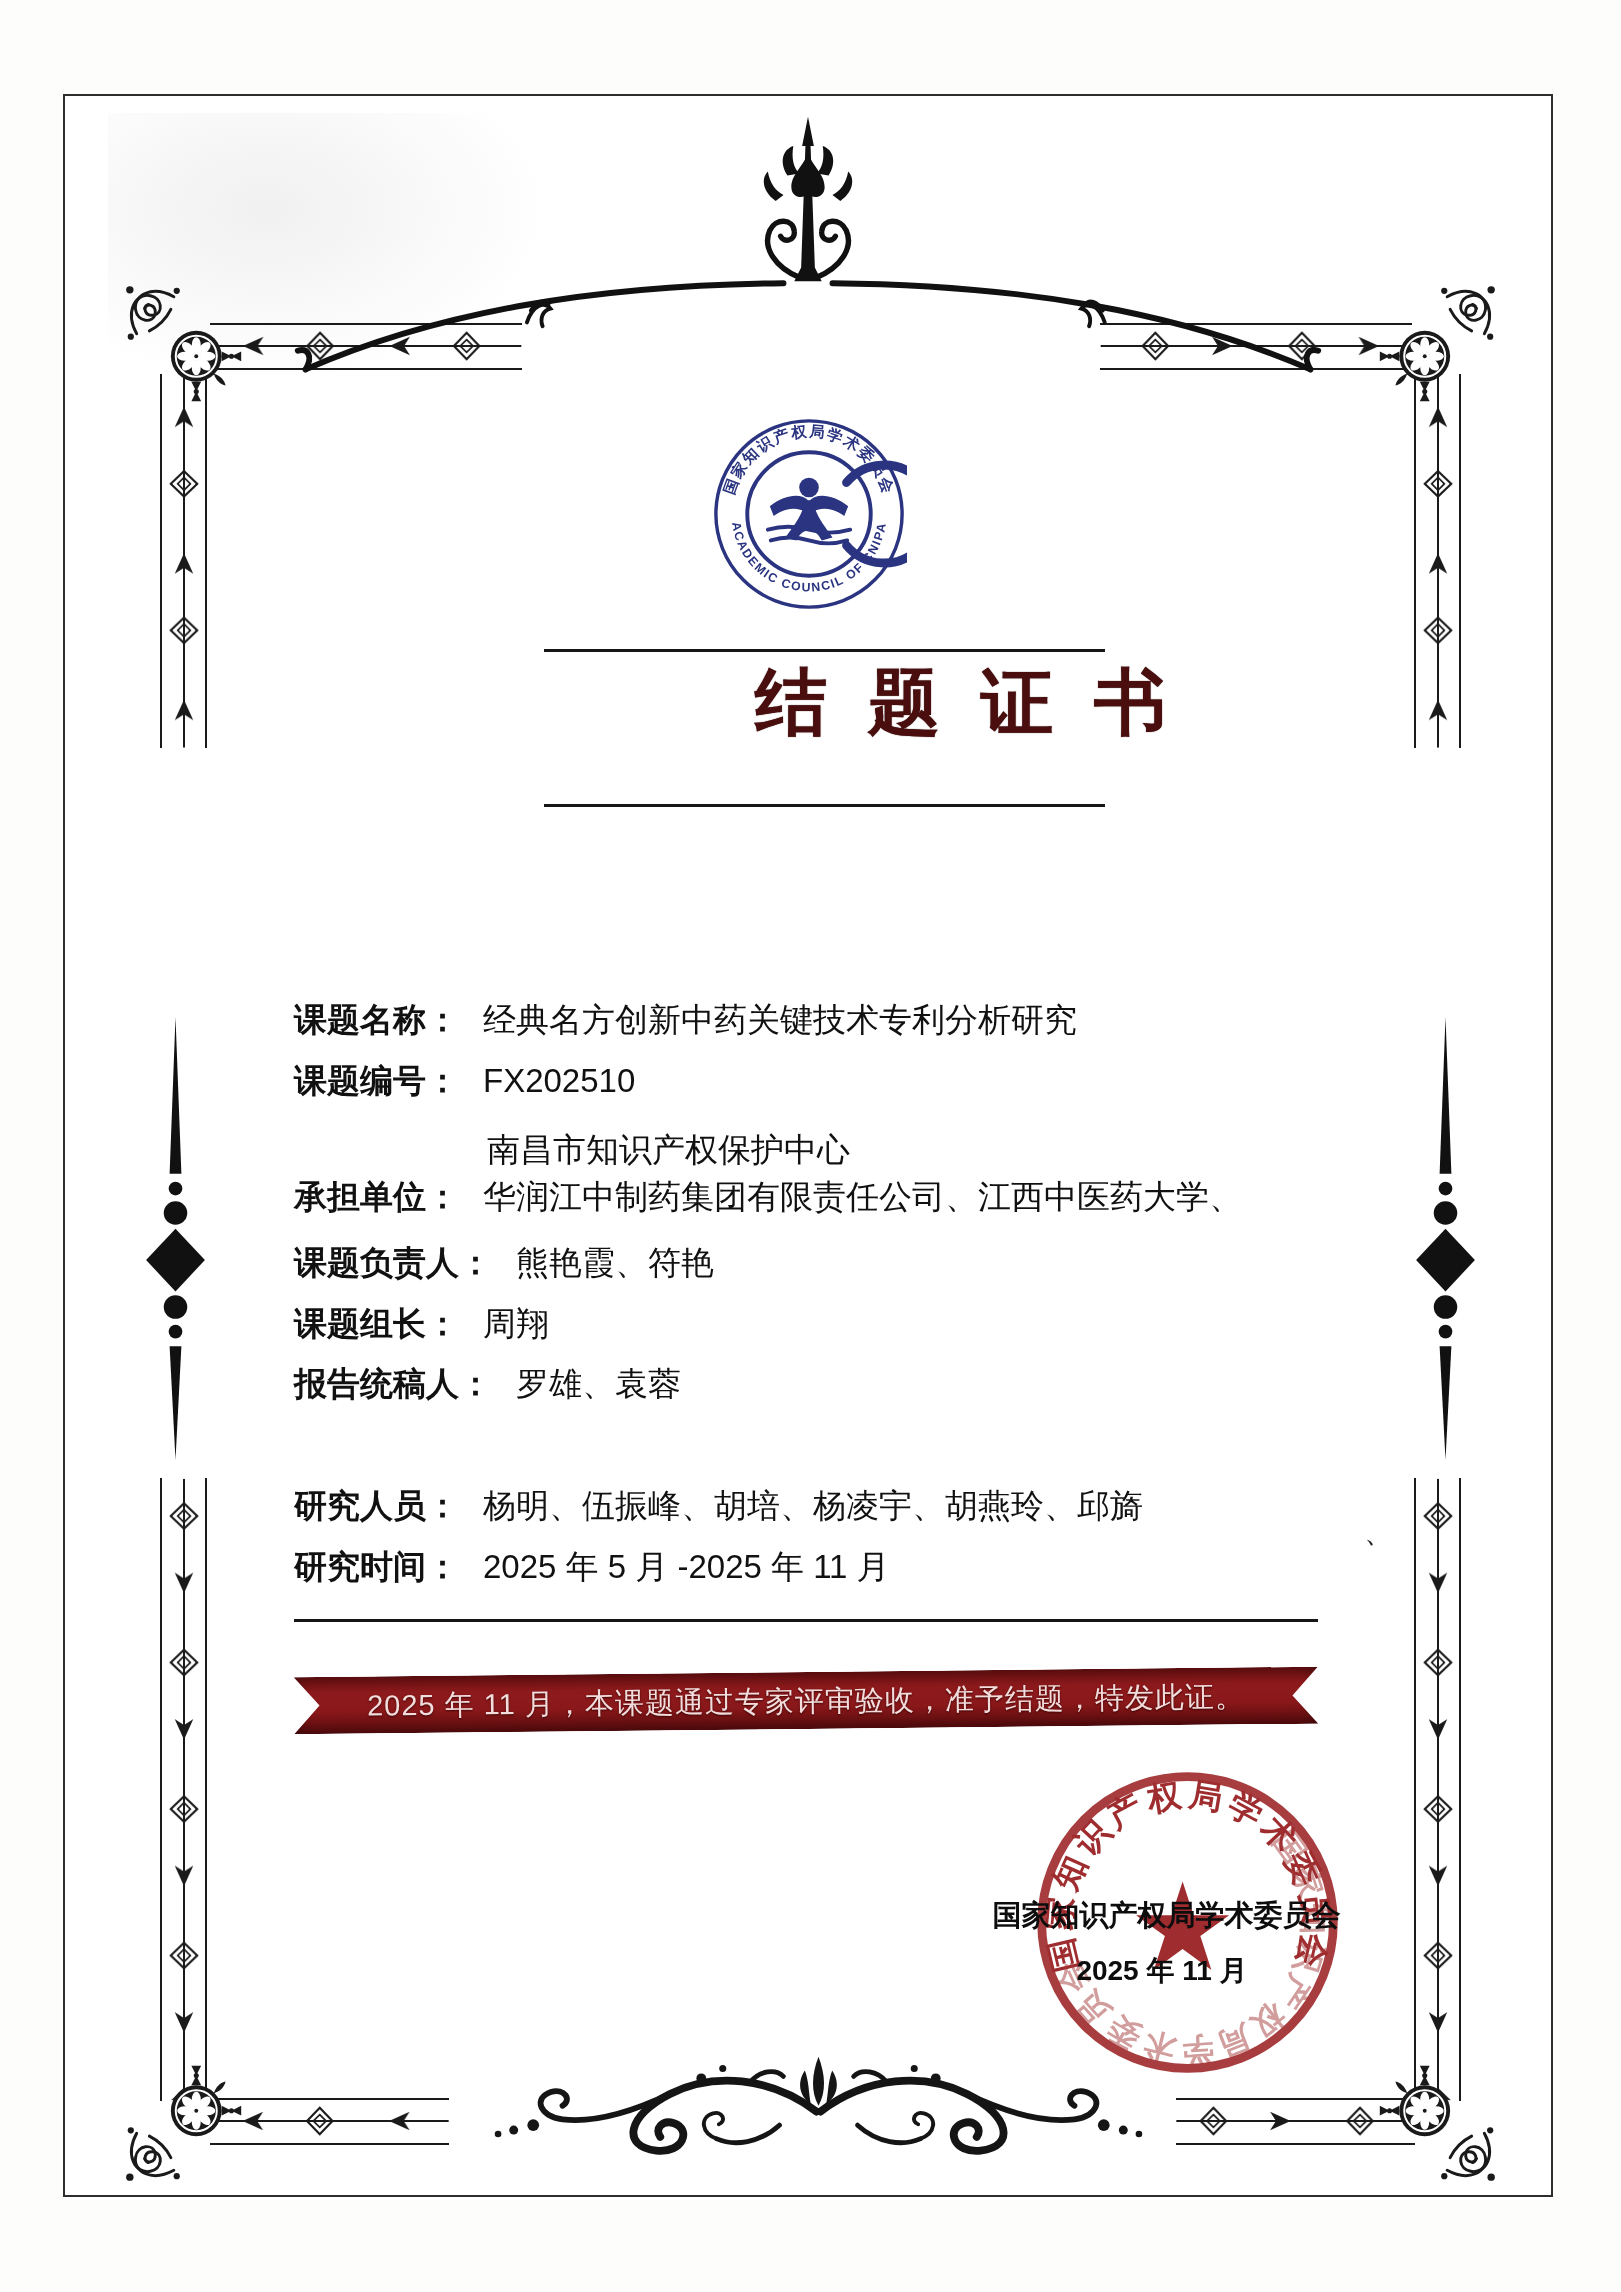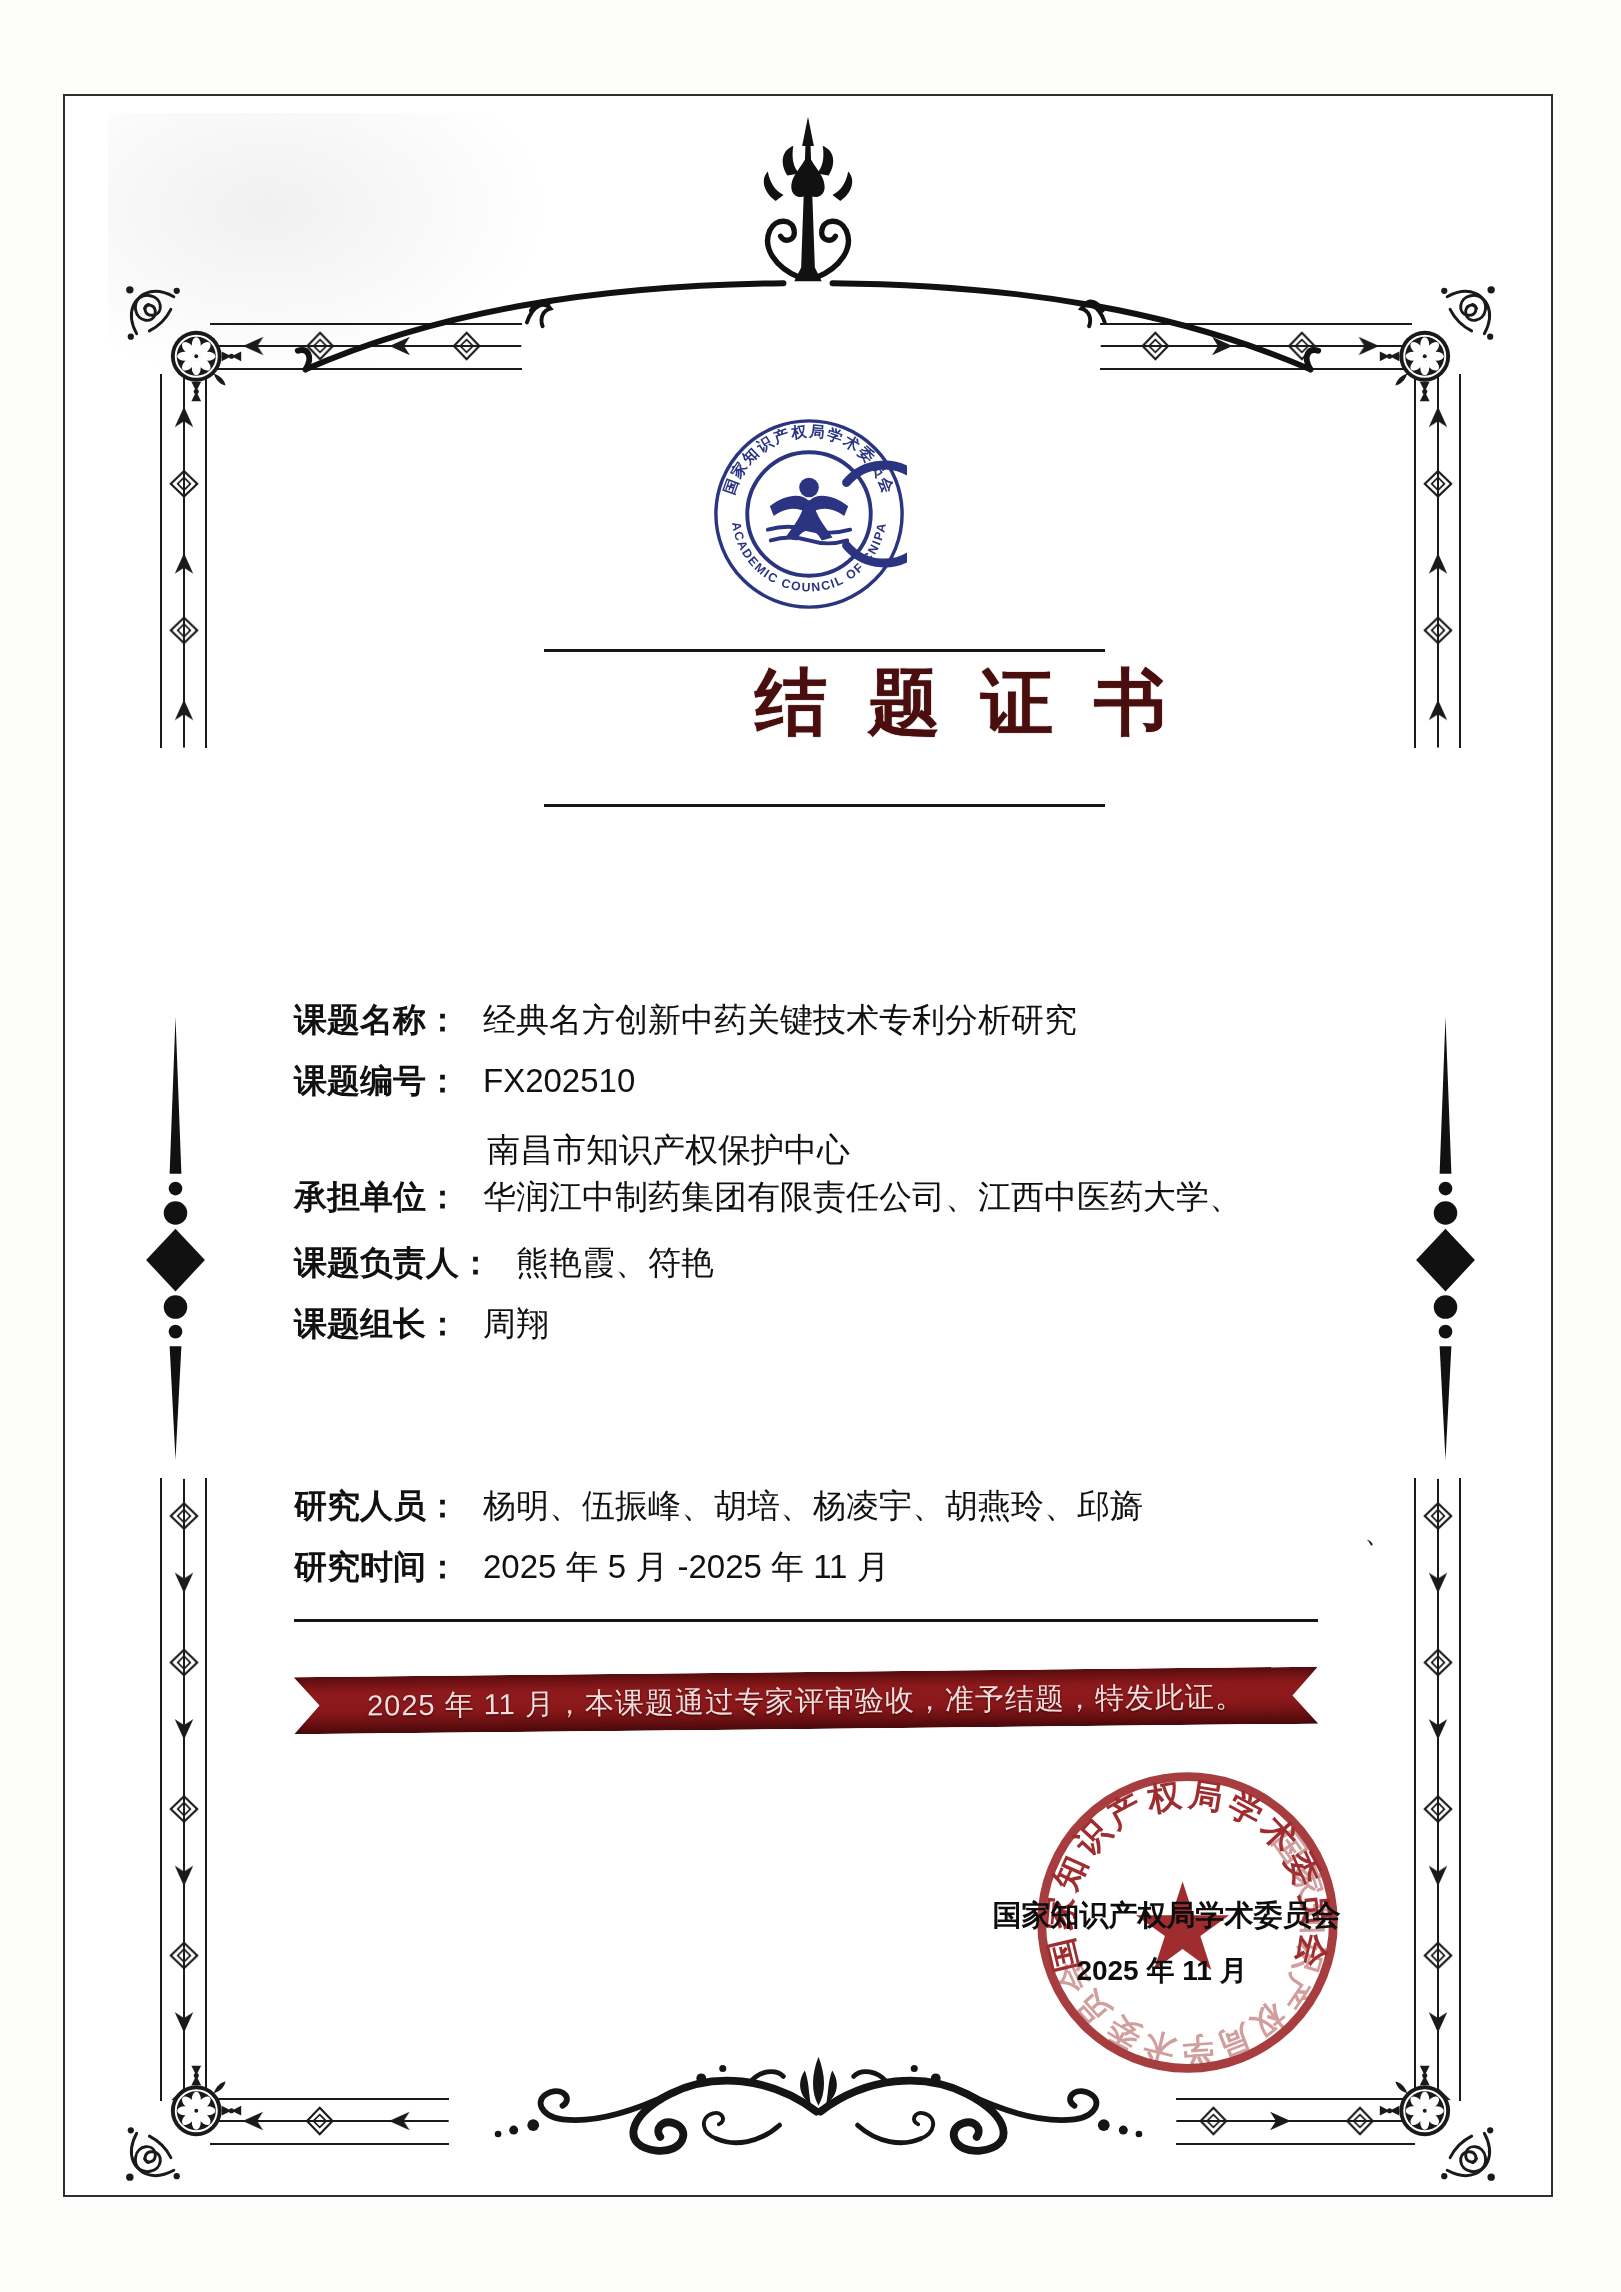--- a/index.html
+++ b/index.html
@@ -227,20 +227,21 @@
   <div class="rule" style="left:544px;top:649px;width:561px;"></div>
   <div class="cert-title">结题证书</div>
   <div class="rule" style="left:544px;top:804px;width:561px;"></div>
 
   <div class="frow" style="top:998px;"><span class="flabel">课题名称：</span><span class="fvalue">经典名方创新中药关键技术专利分析研究</span></div>
   <div class="frow" style="top:1059px;"><span class="flabel">课题编号：</span><span class="fvalue">FX202510</span></div>
   <div class="frow" style="top:1175px;"><span class="flabel">承担单位：</span><span class="fvalue">华润江中制药集团有限责任公司、江西中医药大学、</span></div>
   <div class="frow cont" style="top:1128px;"><span class="flabel"></span><span class="fvalue">南昌市知识产权保护中心</span></div>
   <div class="frow" style="top:1241px;"><span class="flabel">课题负责人：</span><span class="fvalue">熊艳霞、符艳</span></div>
   <div class="frow" style="top:1302px;"><span class="flabel">课题组长：</span><span class="fvalue">周翔</span></div>
+  <div class="frow" style="top:1362px;"><span class="flabel">报告统稿人：</span><span class="fvalue">罗雄、袁蓉</span></div>
   <div class="frow" style="top:1484px;"><span class="flabel">研究人员：</span><span class="fvalue">杨明、伍振峰、胡培、杨凌宇、胡燕玲、邱旖</span></div>
   <div class="frow" style="top:1545px;"><span class="flabel">研究时间：</span><span class="fvalue">2025 年 5 月 -2025 年 11 月</span></div>
   <div class="stray">、</div>
 
   <div class="rule" style="left:294px;top:1619px;width:1024px;"></div>
 
   <div class="banner">
     <div class="banner-text">2025 年 11 月，本课题通过专家评审验收，准予结题，特发此证。</div>
   </div>
 

